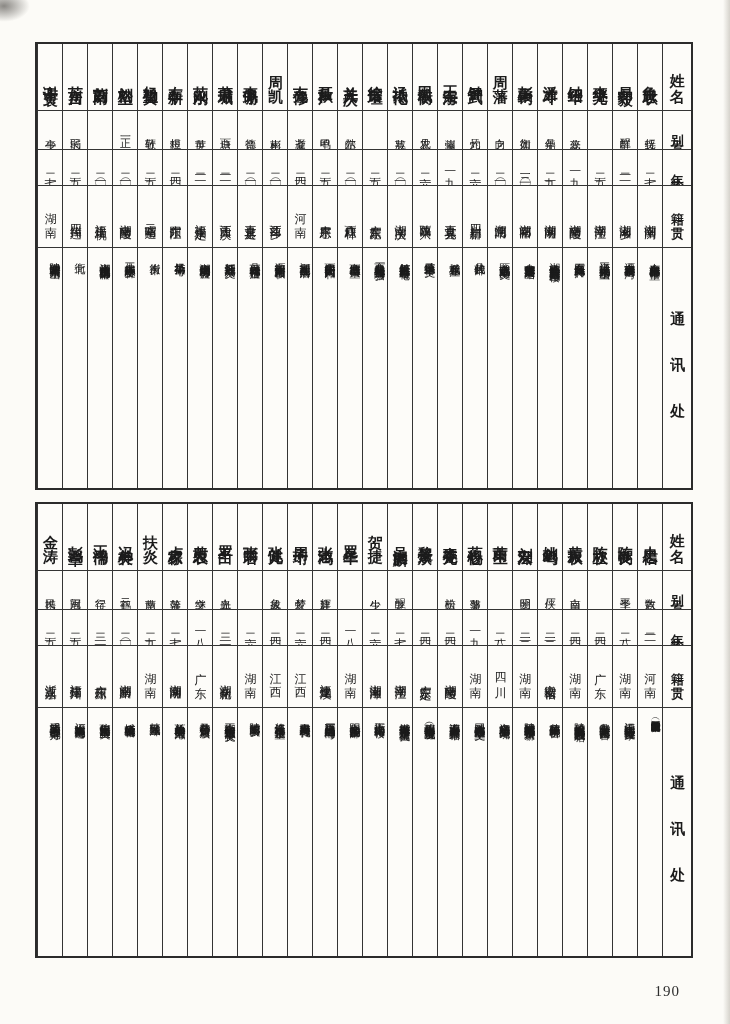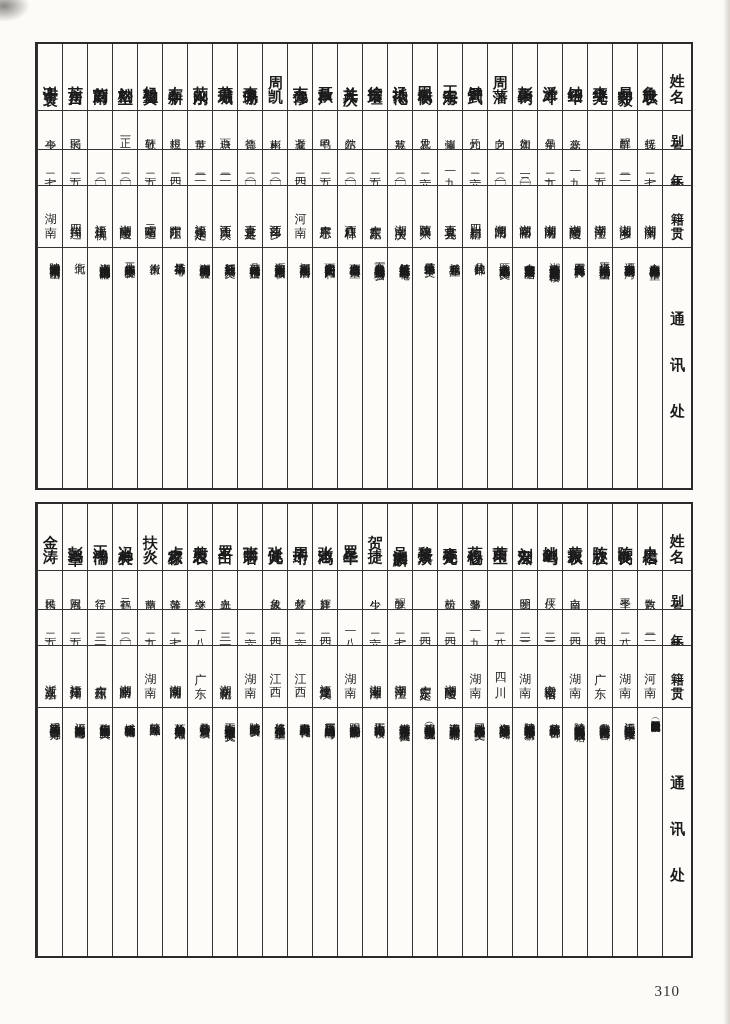--- a/index.html
+++ b/index.html
@@ -935,13 +935,13 @@
         <span class="v">二五</span>
       </div>
       <div class="cell c-origin">
         <span class="v" style="letter-spacing: 1px;">浙江永嘉</span>
       </div>
       <div class="cell c-addr">
         <span class="v">枬溪龙沙四十二都霞吞地方</span>
       </div>
     </div>
   </div>
-<div class="pageno">310</div>
+<div class="pageno">190</div>
 
 </body></html>

